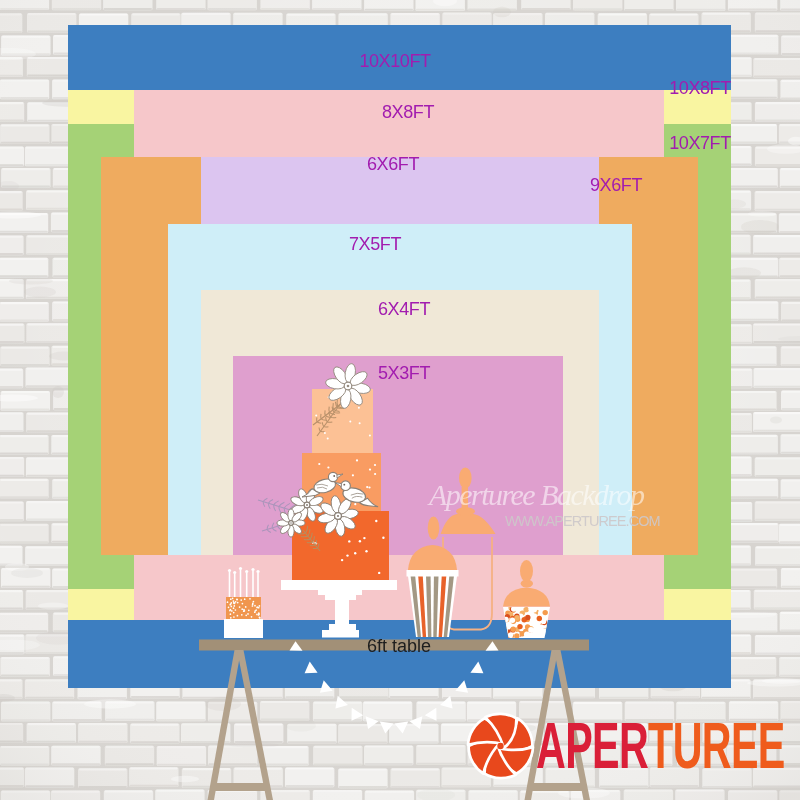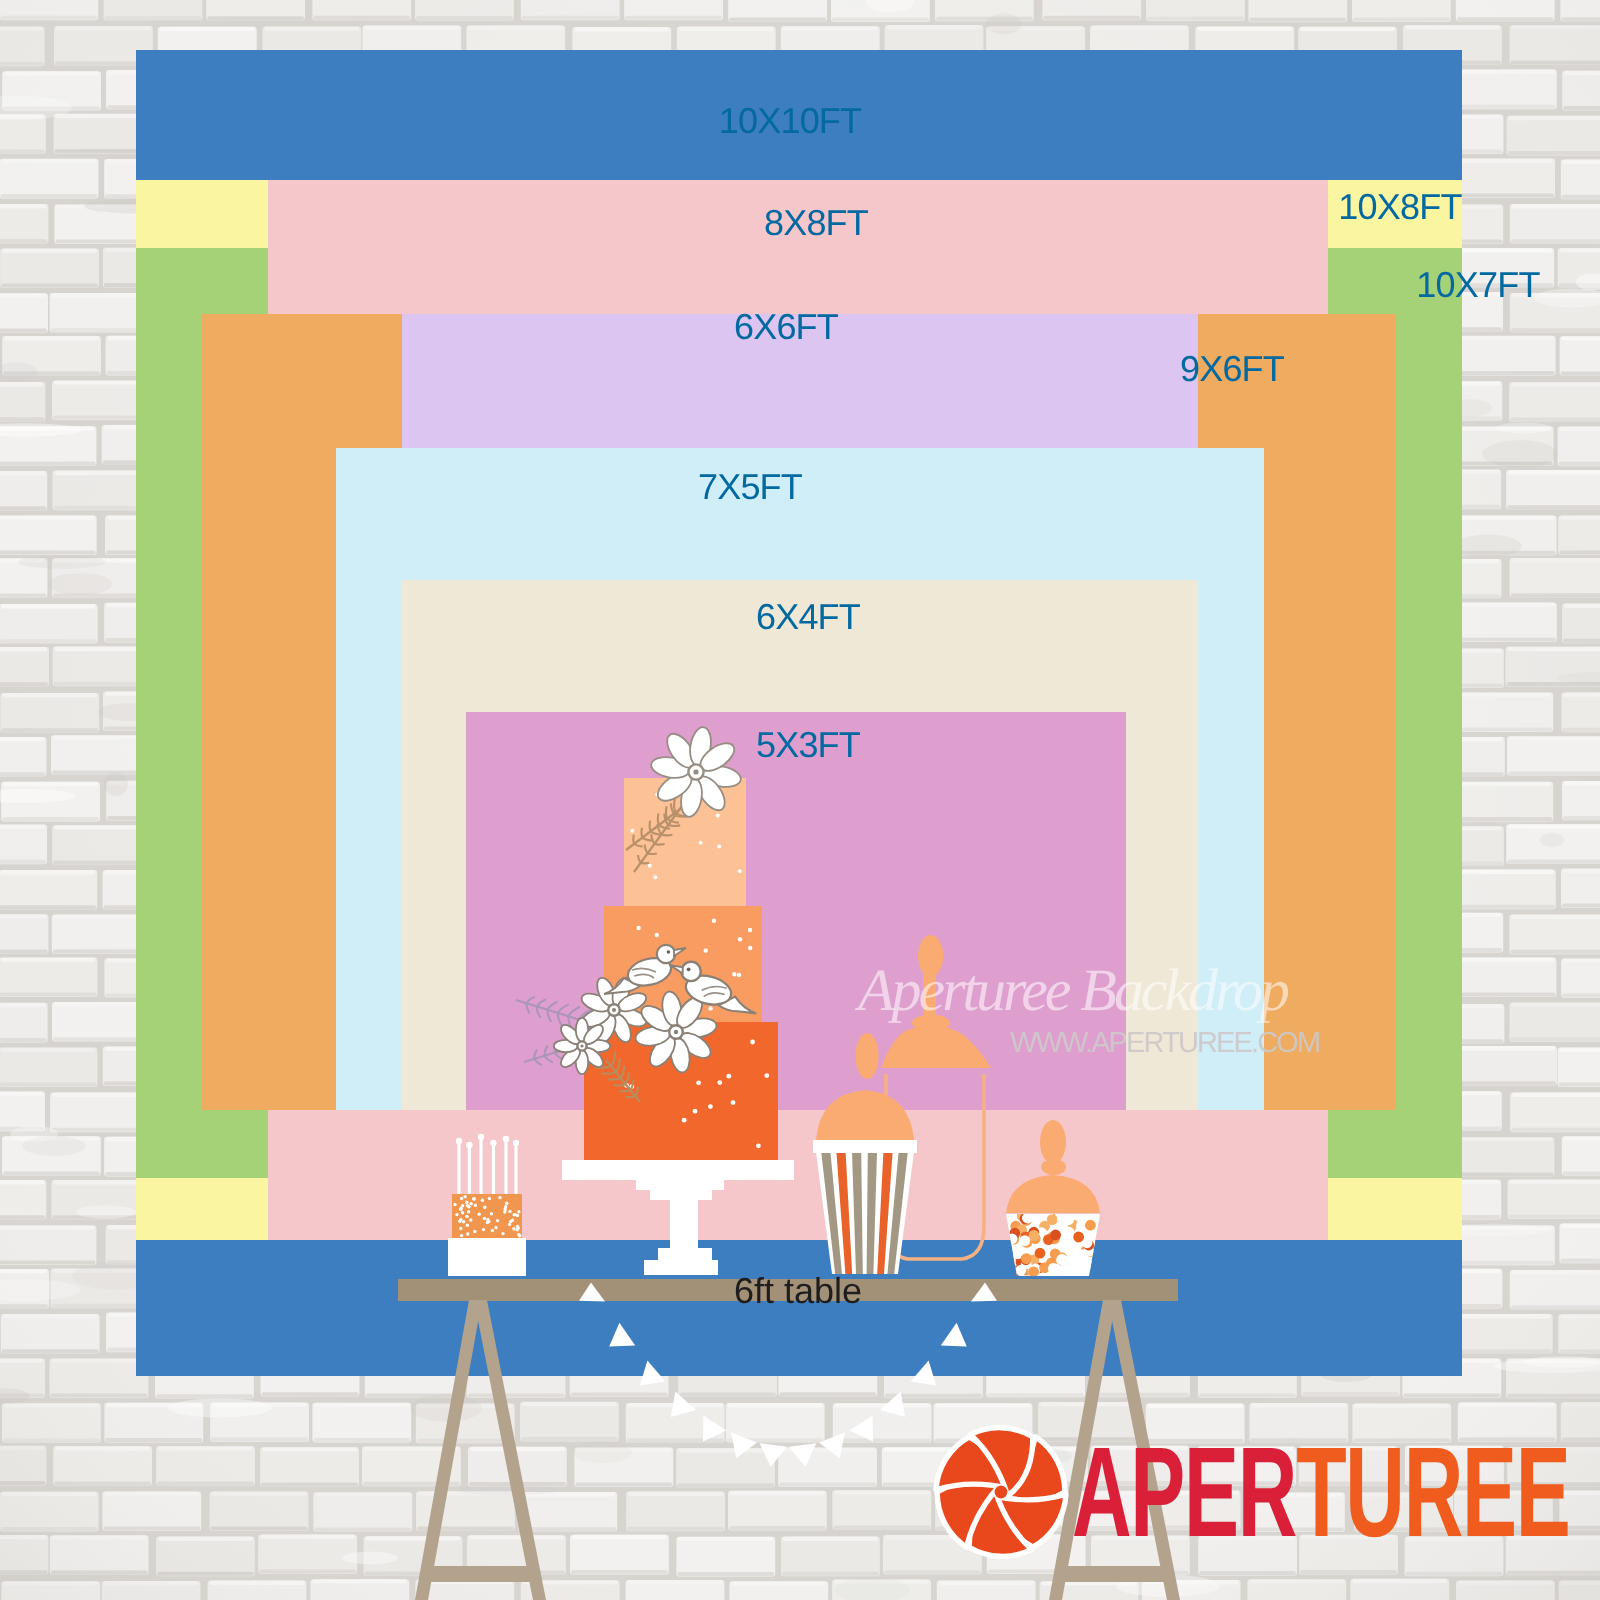--- a/index.html
+++ b/index.html
@@ -1,17 +1,17 @@
 <!DOCTYPE html>
 <html><head><meta charset="utf-8">
 <style>
 html,body{margin:0;padding:0;width:800px;height:800px;overflow:hidden;}
 body{font-family:"Liberation Sans",sans-serif;position:relative;background:#e9e7e4;}
 .abs{position:absolute;}
-.lab{position:absolute;font-size:18px;letter-spacing:-0.4px;color:#0369a1;transform:translate(-50%,-50%);white-space:nowrap;}
+.lab{position:absolute;font-size:18px;letter-spacing:-0.4px;color:#a21caf;transform:translate(-50%,-50%);white-space:nowrap;}
 </style></head><body>
 
 <svg class="abs" style="left:0;top:0" width="800" height="800" viewBox="0 0 800 800">
 <rect width="800" height="800" fill="#d7d4d0"></rect>
 <rect x="-50.9" y="-9.3" width="49.4" height="19.8" rx="1.5" fill="#f2f1ef"></rect>
     <rect x="-49.9" y="-9.3" width="47.4" height="2.2" rx="1" fill="#ffffff" opacity="0.26"></rect>
     <rect x="-50.4" y="8.3" width="48.4" height="2.0" rx="1" fill="#b9b4ae" opacity="0.36"></rect>
     <rect x="-0.3" y="-9.7" width="49.4" height="19.8" rx="1.5" fill="#f0efed"></rect>
     <rect x="0.7" y="-9.7" width="47.4" height="2.2" rx="1" fill="#ffffff" opacity="0.40"></rect>
     <rect x="0.2" y="7.9" width="48.4" height="2.0" rx="1" fill="#b9b4ae" opacity="0.19"></rect>
@@ -2011,23 +2011,23 @@
 <div class="abs" style="left:168px;top:224px;width:464px;height:331px;background:#cfeef8"></div>
 
 <div class="abs" style="left:201px;top:290px;width:398px;height:265px;background:#f0e8d7"></div>
 
 <div class="abs" style="left:233px;top:356px;width:330px;height:199px;background:#df9fce"></div>
 
 <div class="lab" style="left:395px;top:61px">10X10FT</div>
 
 <div class="lab" style="left:408px;top:112px">8X8FT</div>
 
-<div class="lab" style="left:700px;top:104px">10X8FT</div>
+<div class="lab" style="left:700px;top:88px">10X8FT</div>
 
-<div class="lab" style="left:739px;top:143px">10X7FT</div>
+<div class="lab" style="left:700px;top:143px">10X7FT</div>
 
 <div class="lab" style="left:393px;top:164px">6X6FT</div>
 
 <div class="lab" style="left:616px;top:185px">9X6FT</div>
 
 <div class="lab" style="left:375px;top:244px">7X5FT</div>
 
 <div class="lab" style="left:404px;top:309px">6X4FT</div>
 
 <div class="lab" style="left:404px;top:373px">5X3FT</div>

